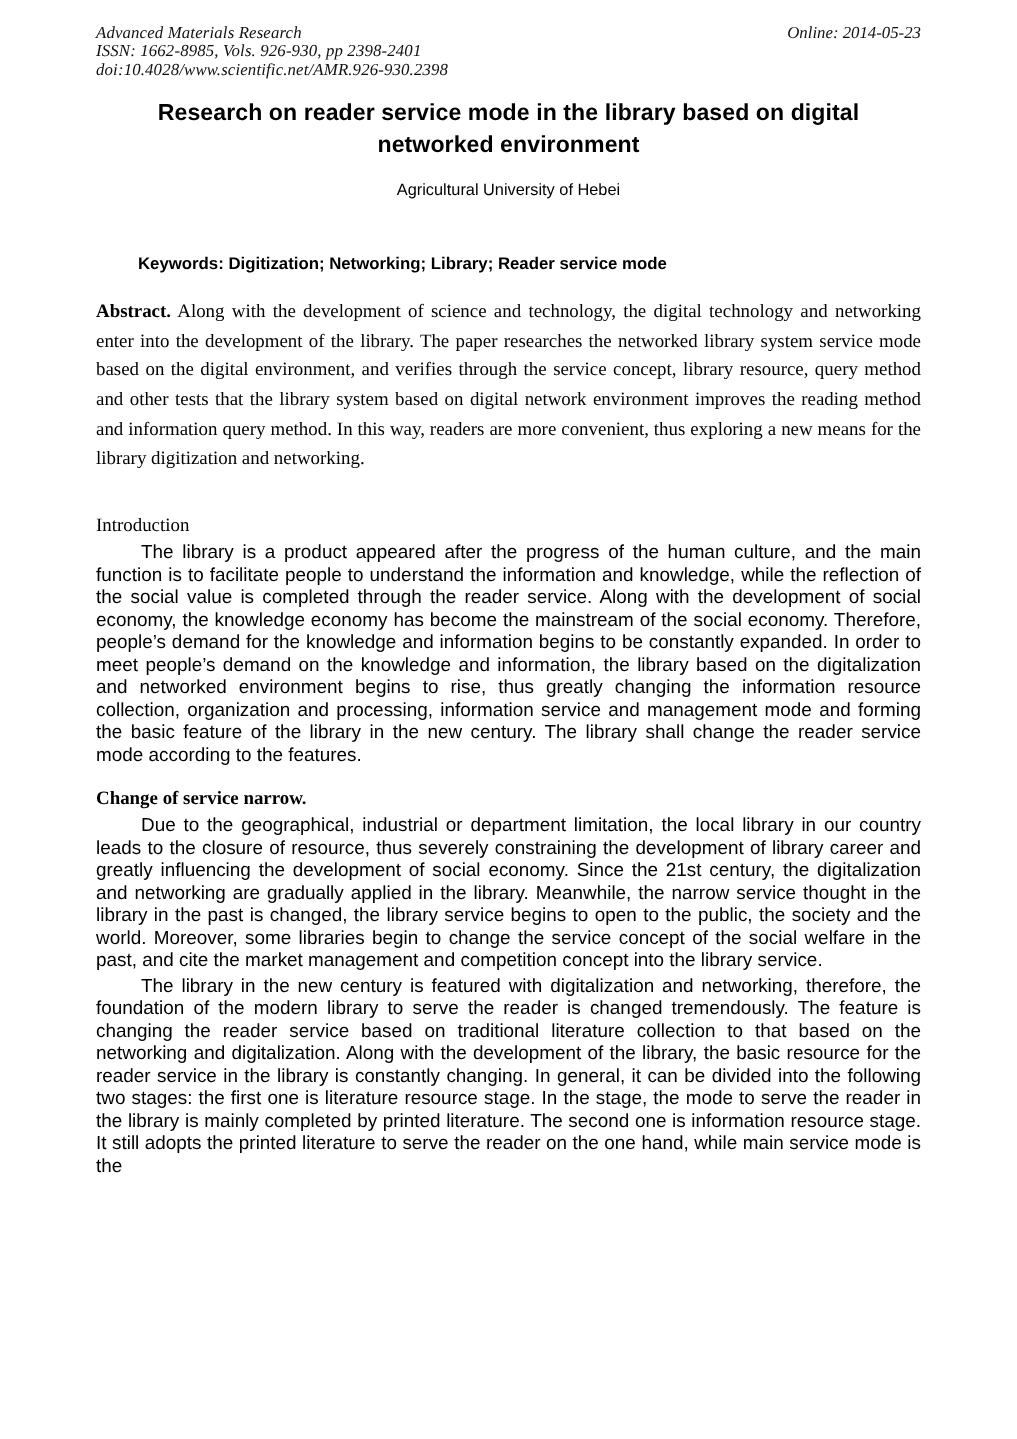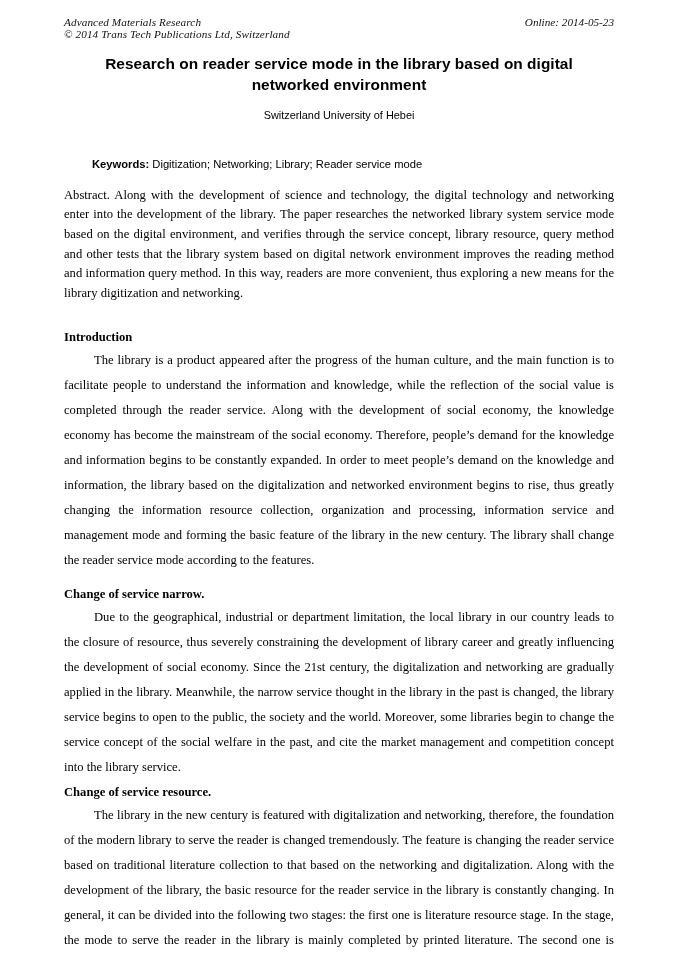--- a/index.html
+++ b/index.html
@@ -92,91 +92,91 @@
     margin-top: 34px;
     font-family: "Liberation Sans", sans-serif;
     font-size: 11.2px;
     line-height: 15px;
   }
   .keywords .kw-label {
     font-weight: bold;
     padding-left: 28px;
   }
   .keywords .kw-values {
-    font-weight: normal;
+    font-weight: bold;
     text-align: center;
   }
 
   
   .abstract {
     margin-top: 14px;
     font-family: "Liberation Serif", serif;
     font-size: 12.6px;
     line-height: 19.6px;
     text-align: justify;
     text-justify: inter-word;
   }
   .abstract .ab-label {
-    font-weight: normal;
+    font-weight: bold;
   }
 
   
   .section-heading {
     margin-top: 26px;
     font-family: "Liberation Serif", serif;
-    font-weight: bold;
+    font-weight: normal;
     font-size: 12.6px;
     line-height: 17px;
   }
   .subsection-heading {
     margin-top: 13px;
     font-family: "Liberation Serif", serif;
     font-weight: bold;
     font-size: 12.6px;
     line-height: 17px;
   }
   .body-para {
-    font-family: Liberation Serif, serif;
+    font-family: Liberation Sans, sans-serif;
     font-size: 12.6px;
-    line-height: 25px;
+    line-height: 15px;
     text-align: justify;
     text-justify: inter-word;
     text-indent: 30px;
     margin-top: 2px;
   }
 </style>
 </head>
 <body>
 
 <div class="page">
   <div class="content">
 
     <div class="masthead">
       <div class="left-block">
         <div class="line">Advanced Materials Research</div>
-        <div class="line">© 2014 Trans Tech Publications Ltd, Switzerland</div>
+        <div class="line">ISSN: 1662-8985, Vols. 926-930, pp 2398-2401</div>
+        <div class="line">doi:10.4028/www.scientific.net/AMR.926-930.2398</div>
       </div>
       <div class="online-date">Online: 2014-05-23</div>
     </div>
 
     <div class="title">Research on reader service mode in the library based on digital networked environment</div>
-    <div class="affiliation">Switzerland University of Hebei</div>
+    <div class="affiliation">Agricultural University of Hebei</div>
 
     <div class="keywords">
       <span class="kw-label">Keywords:</span><span>&nbsp;</span><span class="kw-values">Digitization; Networking; Library; Reader service mode</span>
     </div>
 
     <div class="abstract">
       <span class="ab-label">Abstract.</span><span> Along with the development of science and technology, the digital technology and networking enter into the development of the library. The paper researches the networked library system service mode based on the digital environment, and verifies through the service concept, library resource, query method and other tests that the library system based on digital network environment improves the reading method and information query method. In this way, readers are more convenient, thus exploring a new means for the library digitization and networking.</span>
     </div>
 
     <div class="section-heading">Introduction</div>
     <div class="body-para">The library is a product appeared after the progress of the human culture, and the main function is to facilitate people to understand the information and knowledge, while the reflection of the social value is completed through the reader service. Along with the development of social economy, the knowledge economy has become the mainstream of the social economy. Therefore, people’s demand for the knowledge and information begins to be constantly expanded. In order to meet people’s demand on the knowledge and information, the library based on the digitalization and networked environment begins to rise, thus greatly changing the information resource collection, organization and processing, information service and management mode and forming the basic feature of the library in the new century. The library shall change the reader service mode according to the features.</div>
 
 
     <div class="subsection-heading">Change of service narrow.</div>
     <div class="body-para">Due to the geographical, industrial or department limitation, the local library in our country leads to the closure of resource, thus severely constraining the development of library career and greatly influencing the development of social economy. Since the 21st century, the digitalization and networking are gradually applied in the library. Meanwhile, the narrow service thought in the library in the past is changed, the library service begins to open to the public, the society and the world. Moreover, some libraries begin to change the service concept of the social welfare in the past, and cite the market management and competition concept into the library service.</div>
 
-    <div class="subsection-heading" style="margin-top:4px;">Change of service resource.</div>
     <div class="body-para">The library in the new century is featured with digitalization and networking, therefore, the foundation of the modern library to serve the reader is changed tremendously. The feature is changing the reader service based on traditional literature collection to that based on the networking and digitalization. Along with the development of the library, the basic resource for the reader service in the library is constantly changing. In general, it can be divided into the following two stages: the first one is literature resource stage. In the stage, the mode to serve the reader in the library is mainly completed by printed literature. The second one is information resource stage. It still adopts the printed literature to serve the reader on the one hand, while main service mode is the</div>
 
   </div>
 </div>
 
 </body></html>

